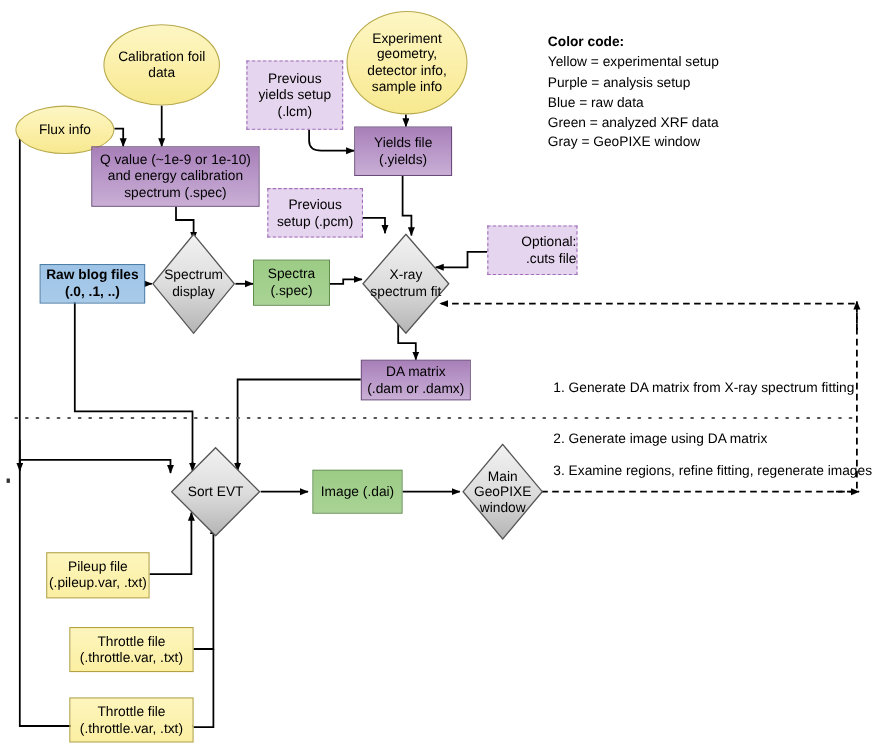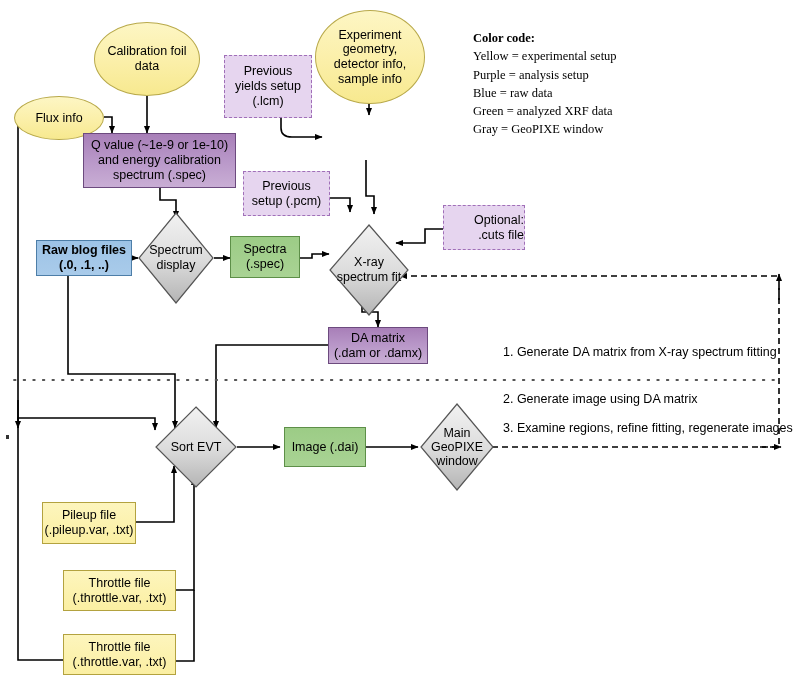--- a/index.html
+++ b/index.html
@@ -218,20 +218,24 @@
 yields setup
 (.lcm)</span>
   </div>
 
   <div class="node purplebox" style="left:83px; top:133px; width:153px; height:55px;">
     <span style="white-space:pre-line;">Q value (~1e-9 or 1e-10)
 and energy calibration
 spectrum (.spec)</span>
   </div>
 
+  <div class="node purplebox" style="left:322px; top:115px; width:89px; height:45px;">
+    <span style="white-space:pre-line;">Yields file
+(.yields)</span>
+  </div>
 
   <div class="node purpledash" style="left:243px; top:171px; width:87px; height:45px;">
     <span style="white-space:pre-line;">Previous
 setup (.pcm)</span>
   </div>
 
   <div class="node purpledash" style="left:443px; top:205px; width:82px; height:45px;text-align:right;">
     <span style="white-space:pre-line;">Optional:
 .cuts file</span>
   </div>
@@ -254,21 +258,21 @@
     </svg>
     <span class="dlabel" style="white-space:pre-line;">Spectrum
 display</span>
   </div>
 
   <div class="node greenbox" style="left:230px; top:236px; width:70px; height:42px;">
     <span style="white-space:pre-line;">Spectra
 (.spec)</span>
   </div>
 
-  <div class="node diamond" style="left:329px; top:224px; width:80px; height:92px;">
+  <div class="node diamond" style="left:329px; top:212px; width:80px; height:92px;">
     <svg class="dshape" viewBox="0 0 80 92" preserveAspectRatio="none">
       <polygon points="40,1 79,46 40,91 1,46" fill="url(#gdia1)" stroke="#555" stroke-width="1.2"></polygon>
     </svg>
     <span class="dlabel" style="white-space:pre-line;">X-ray
 spectrum fit</span>
   </div>
 
   <div class="node diamond" style="left:155px; top:406px; width:82px; height:82px;">
     <svg class="dshape" viewBox="0 0 82 82" preserveAspectRatio="none">
       <polygon points="41,1 81,41 41,81 1,41" fill="url(#gdia1)" stroke="#555" stroke-width="1.2"></polygon>
@@ -302,21 +306,21 @@
   <div class="node yellowbox" style="left:63px; top:570px; width:113px; height:41px;">
     <span style="white-space:pre-line;">Throttle file
 (.throttle.var, .txt)</span>
   </div>
 
   <div class="node yellowbox" style="left:63px; top:634px; width:113px; height:41px;">
     <span style="white-space:pre-line;">Throttle file
 (.throttle.var, .txt)</span>
   </div>
 
-  <div id="legend" style="left:473px; top:29px;font-family:Liberation Serif, serif;">
+  <div id="legend" style="left:498px; top:29px;">
     <div class="legend-title">Color code:</div>
     <div>Yellow = experimental setup</div>
     <div>Purple = analysis setup</div>
     <div>Blue = raw data</div>
     <div>Green = analyzed XRF data</div>
     <div>Gray = GeoPIXE window</div>
   </div>
 
   <div class="step" style="left:503px; top:345px;">1. Generate DA matrix from X-ray spectrum fitting</div>
   <div class="step" style="left:503px; top:392px;">2. Generate image using DA matrix</div>

